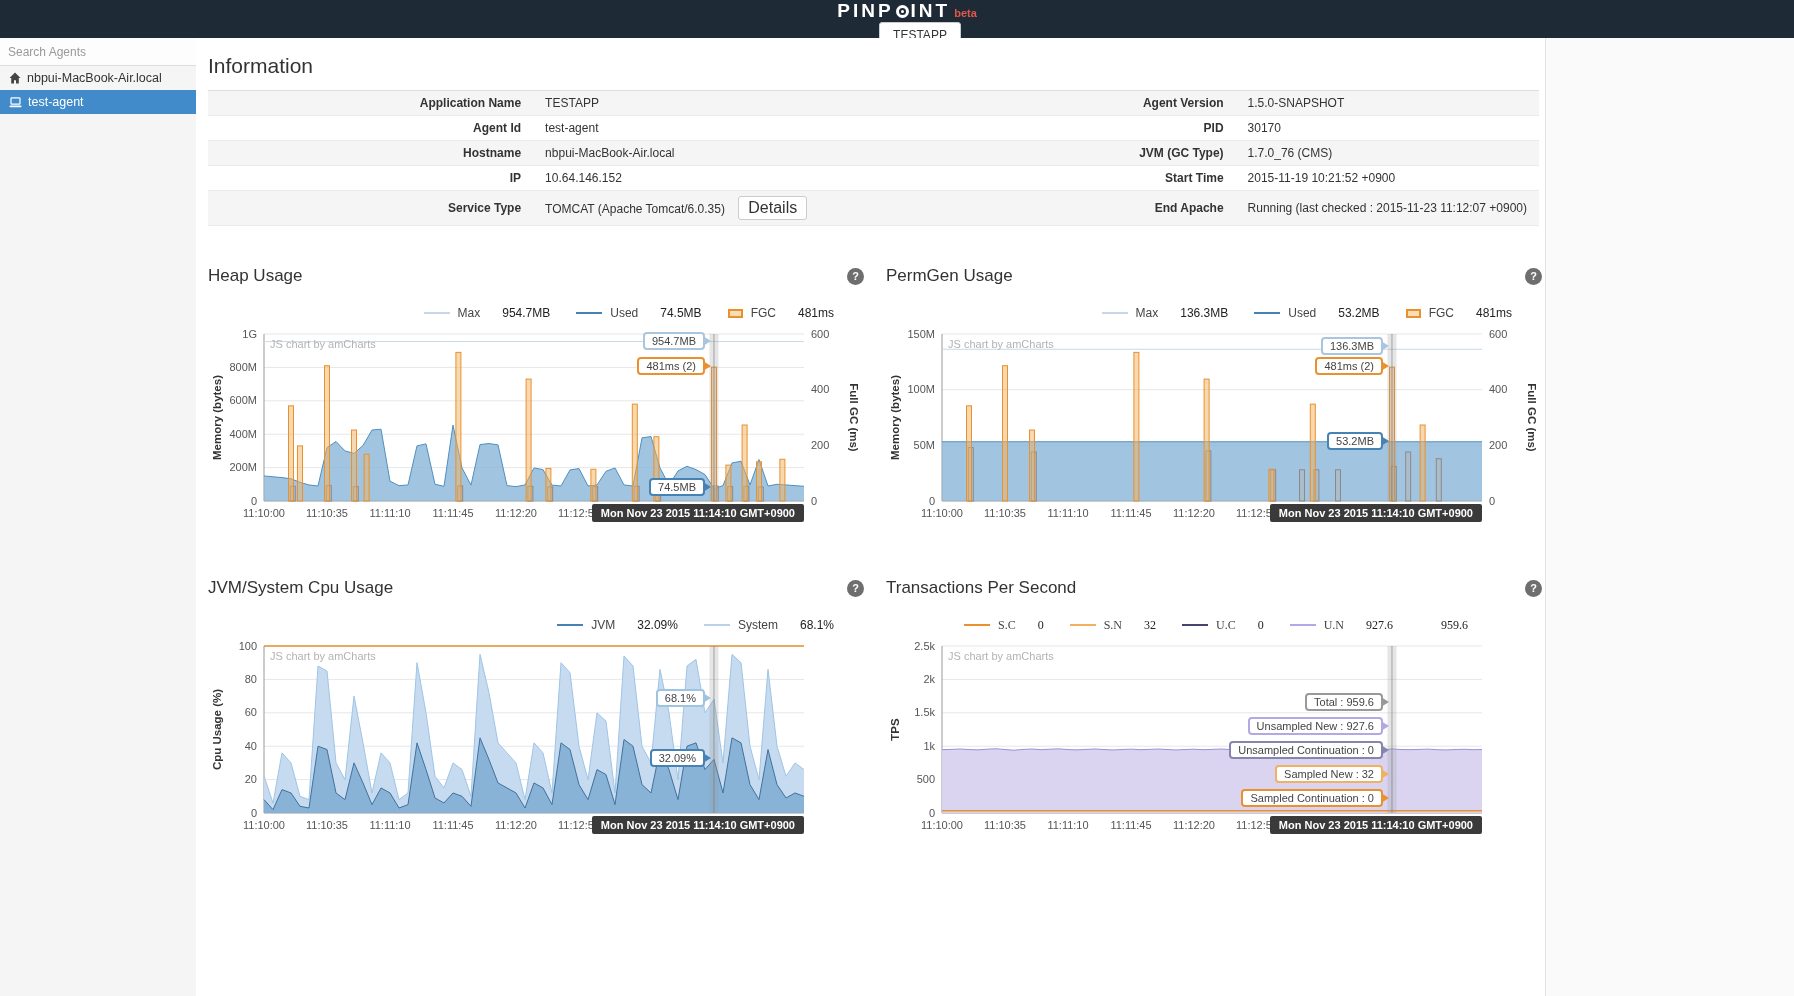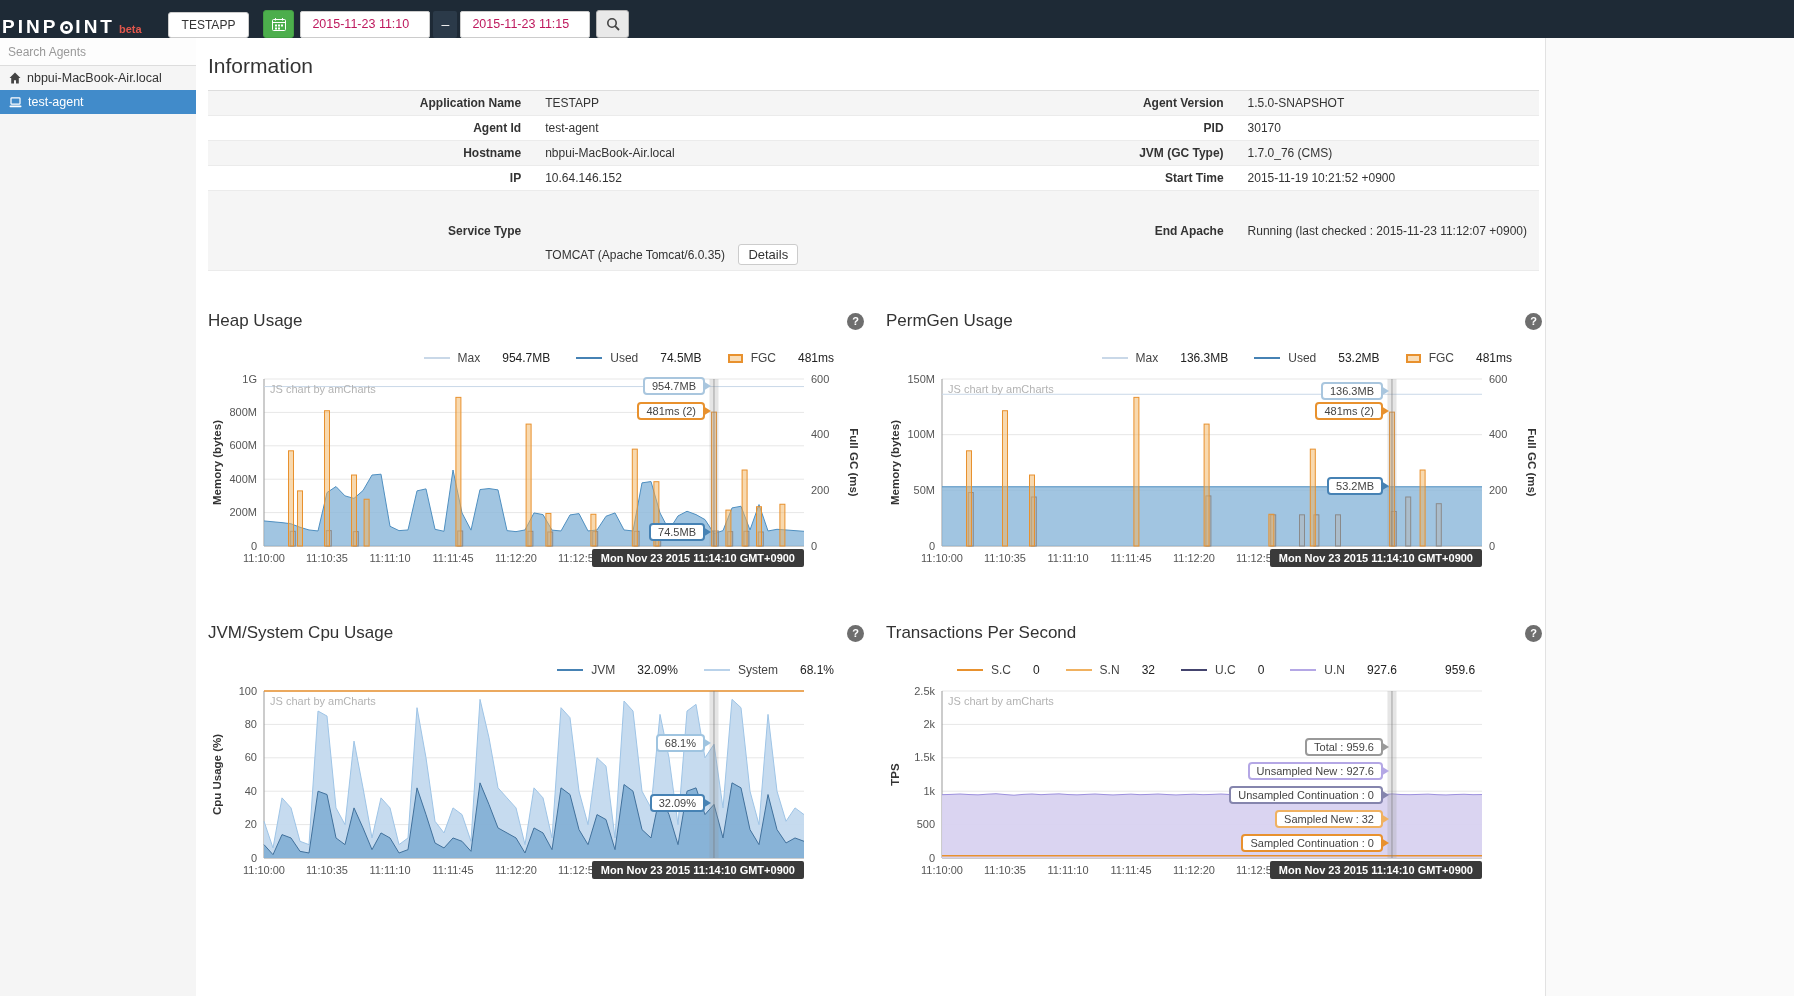--- a/index.html
+++ b/index.html
@@ -1,21 +1,21 @@
 <!DOCTYPE html>
 <html style="--navbar_bg: #1e2a36; --accent_blue: #418bca; --green_button: #4cae4c; --beta_red: #e2574c;"><head>
 <meta charset="utf-8">
 <style>
   * { box-sizing: border-box; }
   body { margin:0; font-family:"Liberation Sans",sans-serif; background:#fafafa; }
   svg { font-family:"Liberation Sans",sans-serif; }
   .page { width:1794px; height:996px; position:relative; background:#fafafa; overflow:hidden; }
 
   
-  .navbar { height:38px; background:var(--navbar_bg,#1e2a36); display:flex; align-items:flex-end; padding-left:2px; }
+  .navbar { height:38px; background:var(--navbar_bg,#1e2a36); display:flex; align-items:center; padding-left:20px;flex-direction:column; }
   .logo { color:#fff; font-size:19px; font-weight:bold; letter-spacing:3px; display:flex; align-items:center; cursor:pointer; }
   .logo-o { width:13px; height:13px; border:3px solid #fff; border-radius:50%; display:inline-flex; align-items:center; justify-content:center; margin:0 2px; }
   .logo-dot { width:3px; height:3px; background:#fff; border-radius:50%; }
   .beta { color:var(--beta_red,#e2574c); font-size:11px; font-weight:bold; letter-spacing:0; margin-left:4px; align-self:flex-end; margin-bottom:3px; }
   .app-btn { margin-left:26px; background:#fff; color:#333; font-size:12px; padding:5px 13px; border-radius:3px; border:1px solid #ccc; font-family:inherit; cursor:pointer; }
   .date-group { display:flex; align-items:center; margin-left:14px; }
   .cal-btn { background:var(--green_button,#4cae4c); border:1px solid #449d44; border-radius:3px; width:31px; height:28px; display:flex; align-items:center; justify-content:center; margin-right:6px; cursor:pointer; }
   .date-input { width:130px; height:27px; border:1px solid #ccc; border-radius:2px; font-size:12.5px; color:#be185d; padding:0 11px; font-family:inherit; background:#fff; }
   .date-sep { background:#2b3a49; color:#eee; width:24px; height:27px; display:flex; align-items:center; justify-content:center; font-size:14px; margin:0 3px; border-radius:2px; }
   .search-btn { width:33px; height:28px; background:#e9e9e9; border:1px solid #b5b5b5; border-radius:3px; display:flex; align-items:center; justify-content:center; margin-left:6px; cursor:pointer; }
@@ -28,30 +28,30 @@
   .agent-item.selected { background:var(--accent_blue,#418bca); color:#fff; }
 
   
   .main { position:absolute; top:38px; left:196px; width:1350px; height:958px; background:#fff; border-right:1px solid #e2e2e2; overflow:hidden; }
   .info-title { font-size:21px; color:#333; font-weight:500; margin:16px 0 12px 12px; }
   .info-table { border-collapse:collapse; margin-left:12px; width:1331px; font-size:12px; border-top:1px solid #ddd; border-bottom:1px solid #ddd; }
   .info-table tr { border-bottom:1px solid #ebebeb; }
   .info-table tr:nth-child(odd) { background:#f5f5f5; }
   .info-table th { font-weight:bold; text-align:right; padding:5px 12px; color:#333; white-space:nowrap; width:auto; }
   .info-table td { text-align:left; padding:5px 12px; color:#333; white-space:nowrap; }
-  .details-btn { margin-left:10px; padding:2px 9px; font-size:13px; border:1px solid #ccc; border-radius:3px; background:#fff; color:#333; font-family:inherit; cursor:pointer;margin-top:48px; }
+  .details-btn { margin-left:10px; padding:2px 9px; font-size:16px; border:1px solid #ccc; border-radius:3px; background:#fff; color:#333; font-family:inherit; cursor:pointer; }
 
   
   .charts { display:grid; grid-template-columns:660px 660px; column-gap:18px; row-gap:52px; margin:38px 0 0 12px; }
   .chart-head { display:flex; justify-content:space-between; align-items:center; height:24px; padding-right:4px; }
   .chart-title { font-size:17px; color:#333; font-weight:500; margin:0; }
   .help-icon { width:17px; height:17px; border-radius:50%; background:#6e6e6e; color:#fff; font-size:11px; font-weight:bold; display:flex; align-items:center; justify-content:center; cursor:pointer; }
   .help-icon::after { content:"?"; }
   .legend { display:flex; justify-content:flex-end; flex-wrap:wrap; align-items:center; gap:6px 26px; margin:16px 34px 2px 0; font-size:12px; min-height:18px; }
-  .legend-center { justify-content:center; margin-right:0; }
+  .legend-center { justify-content:center; margin-right:0;font-family:Liberation Serif, serif; }
   .legend-item { display:flex; align-items:center; gap:8px; cursor:pointer; }
   .legend-name { color:#444; }
   .legend-value { color:#222; margin-left:14px; }
   .marker-line { width:26px; height:2px; display:inline-block; }
   .marker-box { width:15px; height:9px; border:2px solid; display:inline-block; }
   .plot-wrap { position:relative; width:650px; height:198px; margin-top:4px; }
   .balloon { position:absolute; background:#fff; border:2px solid #999; border-radius:4px; padding:1px 7px; font-size:11px; color:#444; white-space:nowrap; z-index:3; }
   .balloon-arrow { position:absolute; right:-8px; top:50%; margin-top:-5px; width:0; height:0; border-top:5px solid transparent; border-bottom:5px solid transparent; border-left:8px solid #999; }
   .date-tip { position:absolute; background:#3a3a3a; color:#fff; font-size:11px; font-weight:bold; padding:3px 9px; white-space:nowrap; z-index:2; border-radius:2px; }
 </style>

